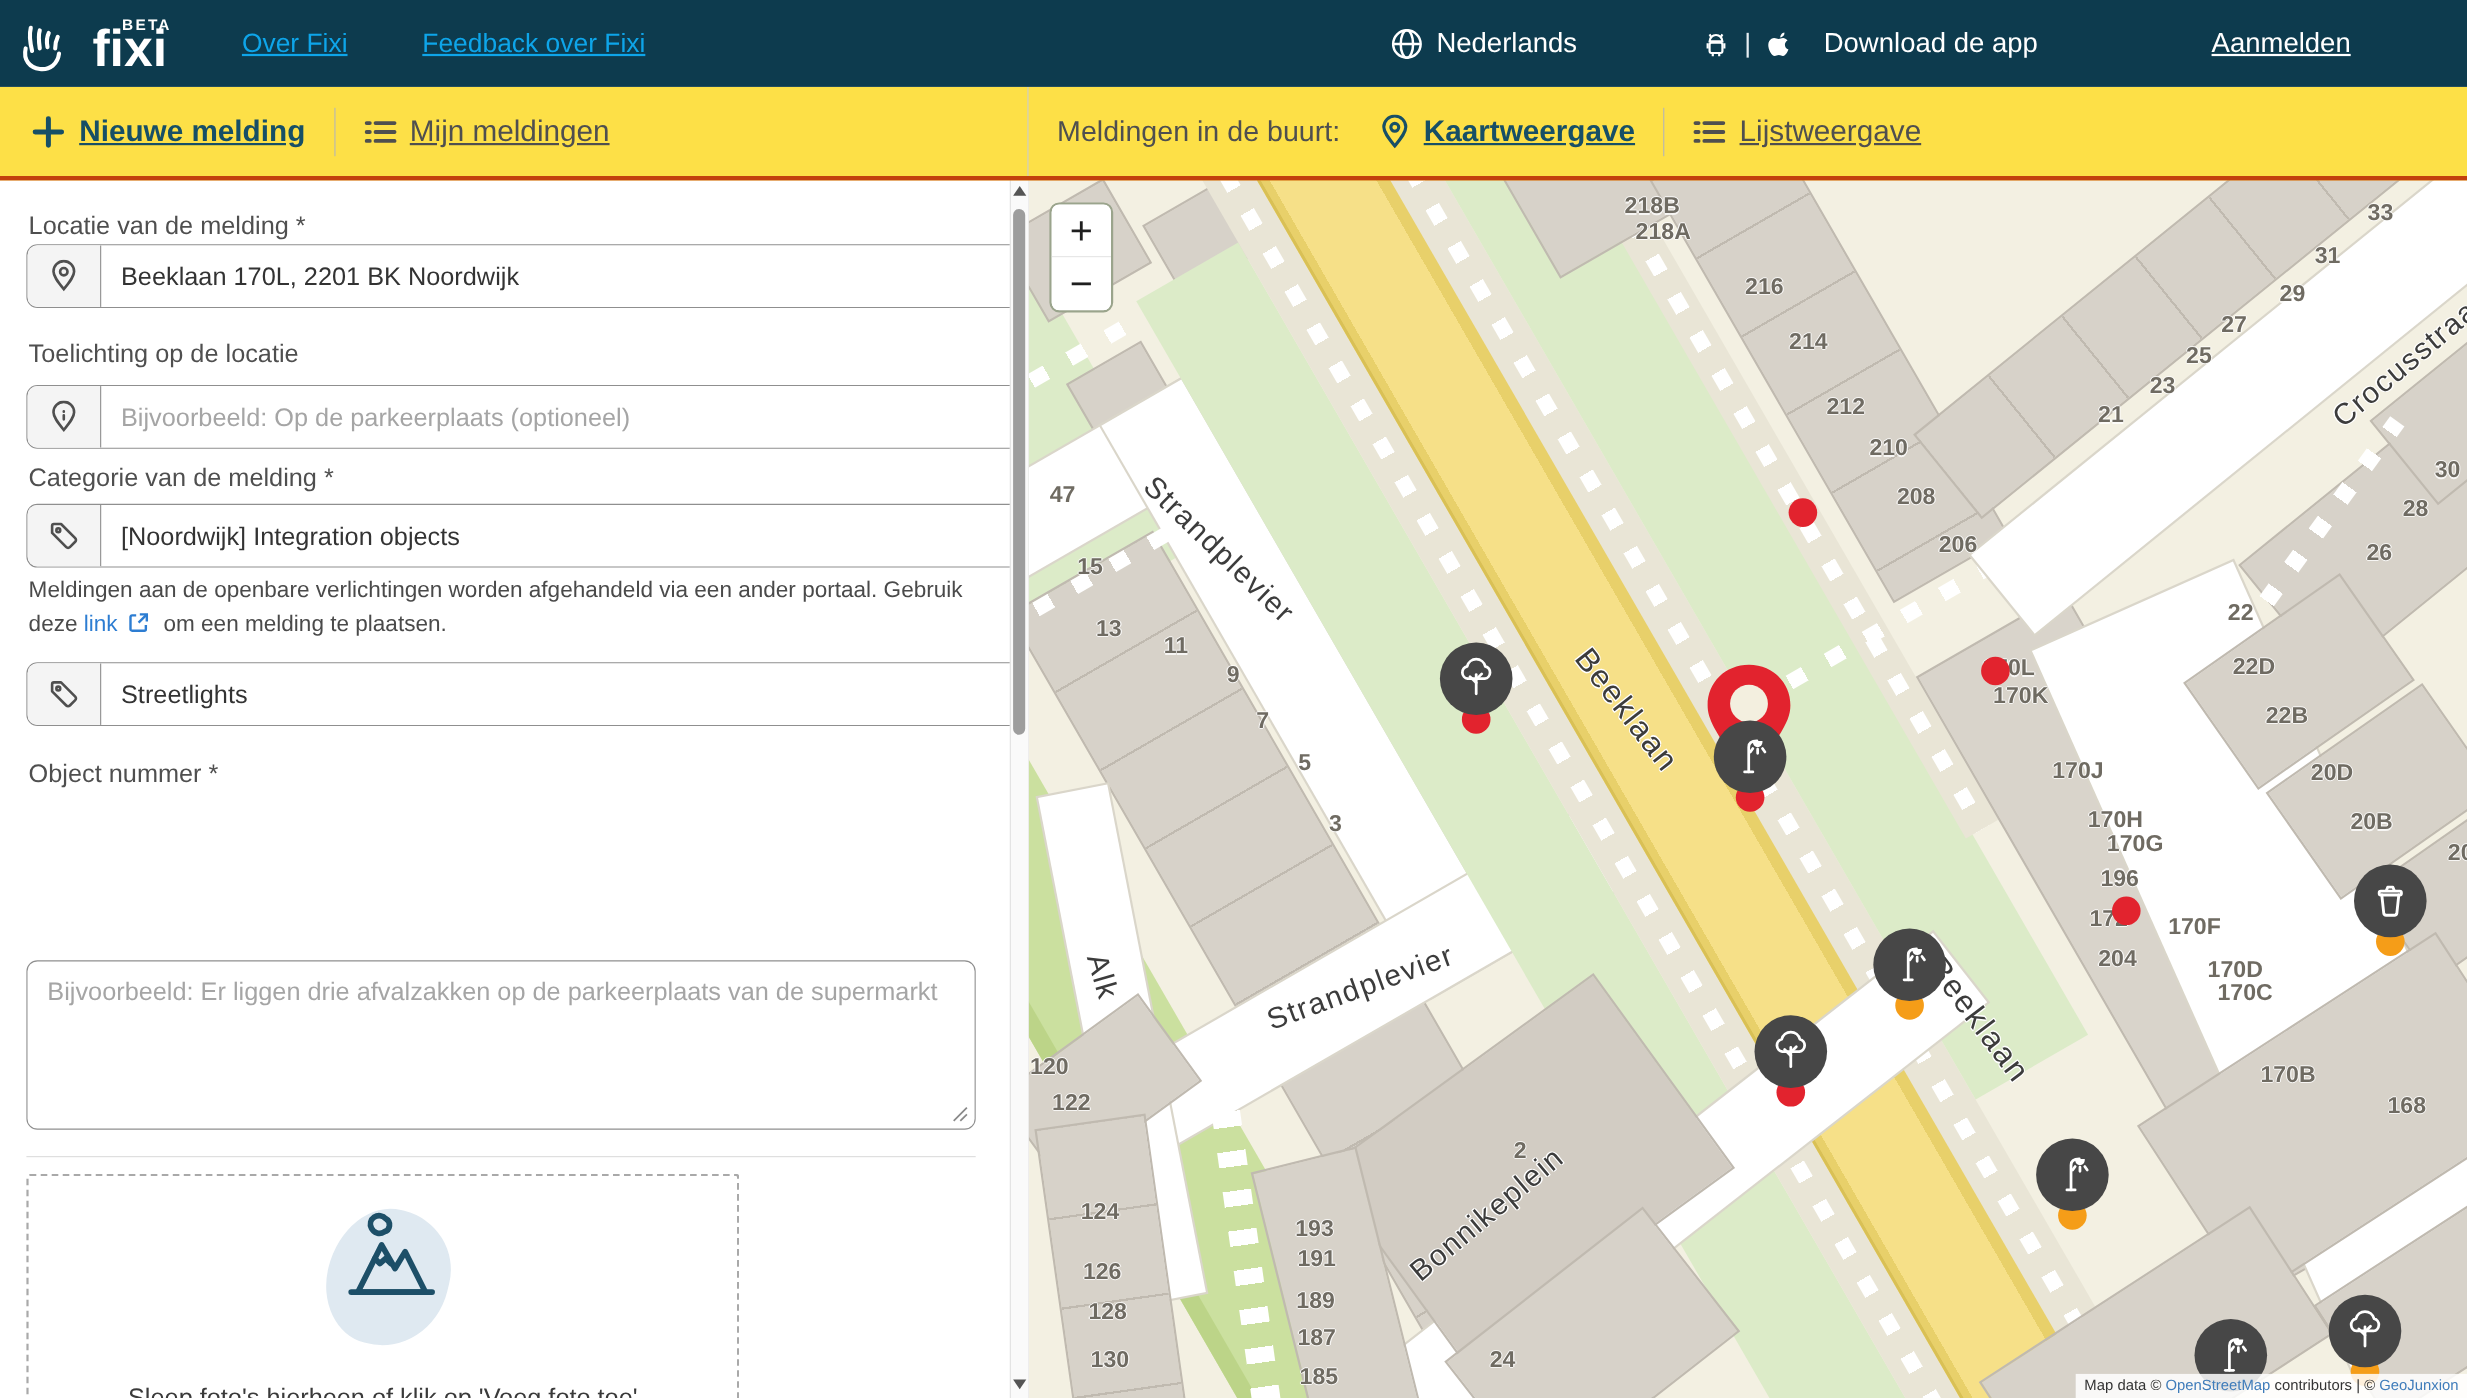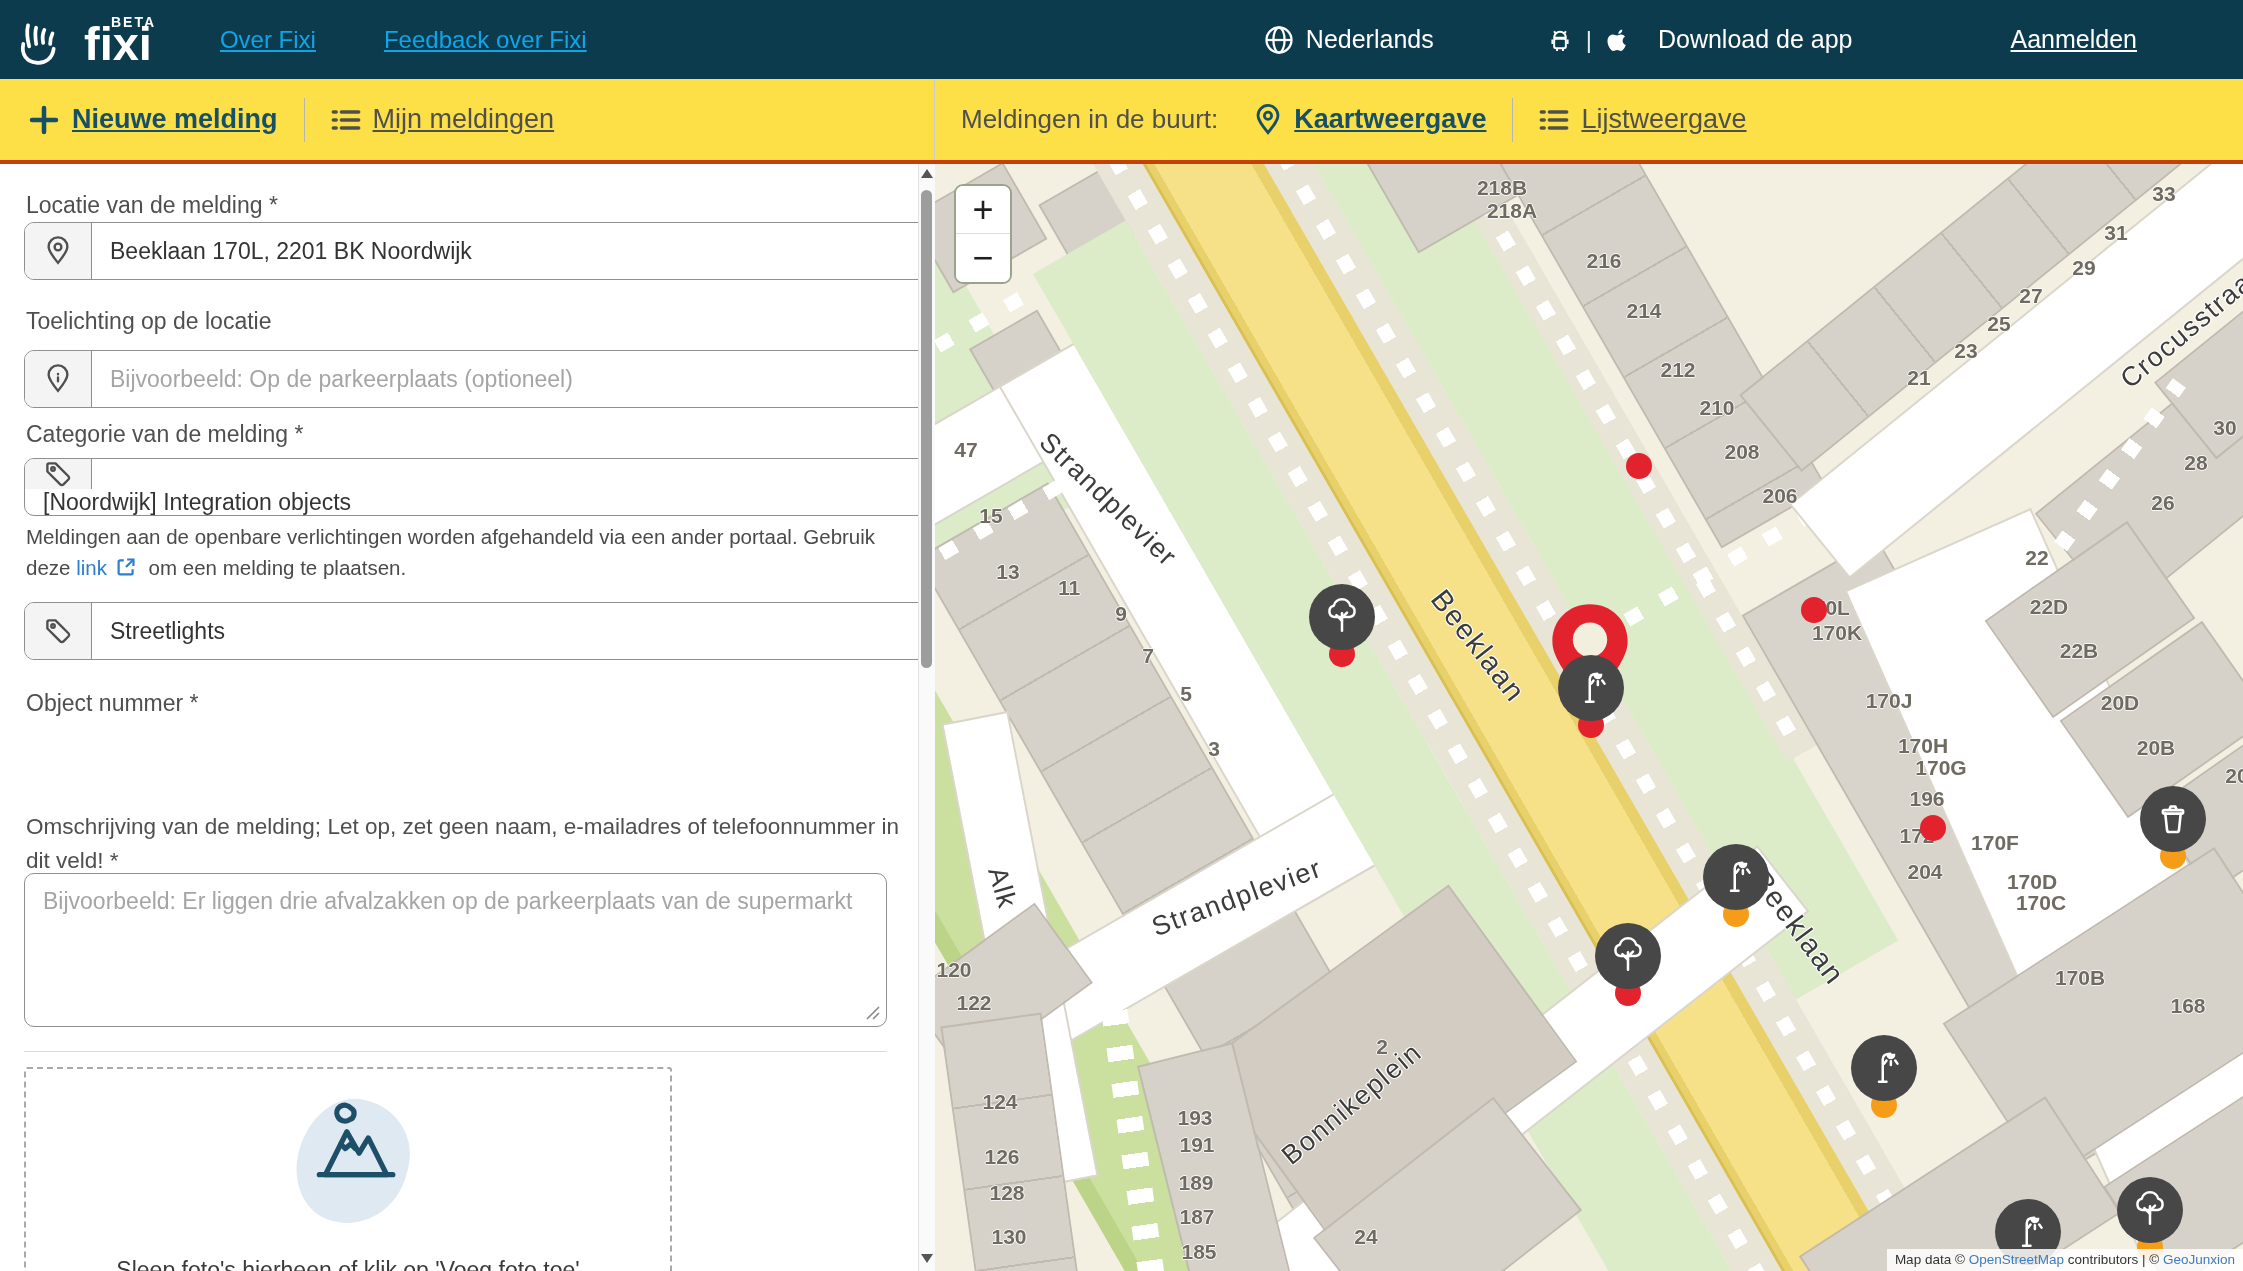--- a/index.html
+++ b/index.html
@@ -197,21 +197,21 @@
     <span class="inp-icon">
       <svg viewBox="0 0 24 24" width="30" height="30" fill="none" stroke="#4f4f4f" stroke-width="1.9" stroke-linecap="round">
         <path d="M12 21.5 C7.2 15.6 4.5 12 4.5 8.6 a7.5 7.5 0 1 1 15 0 C19.5 12 16.8 15.6 12 21.5 z"></path>
         <path d="M12 8 v.2 M12 10.8 v3"></path>
       </svg>
     </span>
     <input class="inp-field" placeholder="Bijvoorbeeld: Op de parkeerplaats (optioneel)" style="">
   </div>
 
   <div class="fld-label" style="top:261px;">Categorie van de melding *</div>
-  <div class="inp-row" style="top:298px;flex-direction:column;">
+  <div class="inp-row" style="top:298px;">
     <span class="inp-icon">
       <svg viewBox="0 0 24 24" width="30" height="30" fill="none" stroke="#4f4f4f" stroke-width="1.9" stroke-linejoin="round">
         <path d="M3.5 10 V4.8 A1.3 1.3 0 0 1 4.8 3.5 H10 L20.3 13.8 a1.8 1.8 0 0 1 0 2.6 L16.4 20.3 a1.8 1.8 0 0 1 -2.6 0 L3.5 10 z"></path>
         <circle cx="8" cy="8" r="1.4"></circle>
       </svg>
     </span>
     <div class="sel-value">[Noordwijk] Integration objects</div>
     <span class="chevron">
       <svg viewBox="0 0 24 24" width="30" height="30" fill="none" stroke="#333" stroke-width="2" stroke-linecap="round">
           <path d="M5 9 l7 7 7-7"></path>
@@ -235,21 +235,20 @@
     <div class="sel-value">Streetlights</div>
     <span class="chevron">
       <svg viewBox="0 0 24 24" width="30" height="30" fill="none" stroke="#333" stroke-width="2" stroke-linecap="round">
           <path d="M5 9 l7 7 7-7"></path>
         </svg>
     </span>
   </div>
 
   <div class="fld-label" style="top:530px;">Object nummer *</div>
 
-  <div class="big-label" style="top:650px;">Omschrijving van de melding; Let op, zet geen naam, e-mailadres of telefoonnummer in dit veld! *</div>
   <textarea class="desc-area" placeholder="Bijvoorbeeld: Er liggen drie afvalzakken op de parkeerplaats van de supermarkt" style=""></textarea>
   <span class="resize-grip">
     <svg viewBox="0 0 18 18" width="18" height="18" stroke="#8a8a8a" stroke-width="1.6">
         <path d="M4 16 L16 4 M10 16 L16 10"></path>
       </svg>
   </span>
 
   <div class="hr"></div>
 
   <div class="dropzone">

